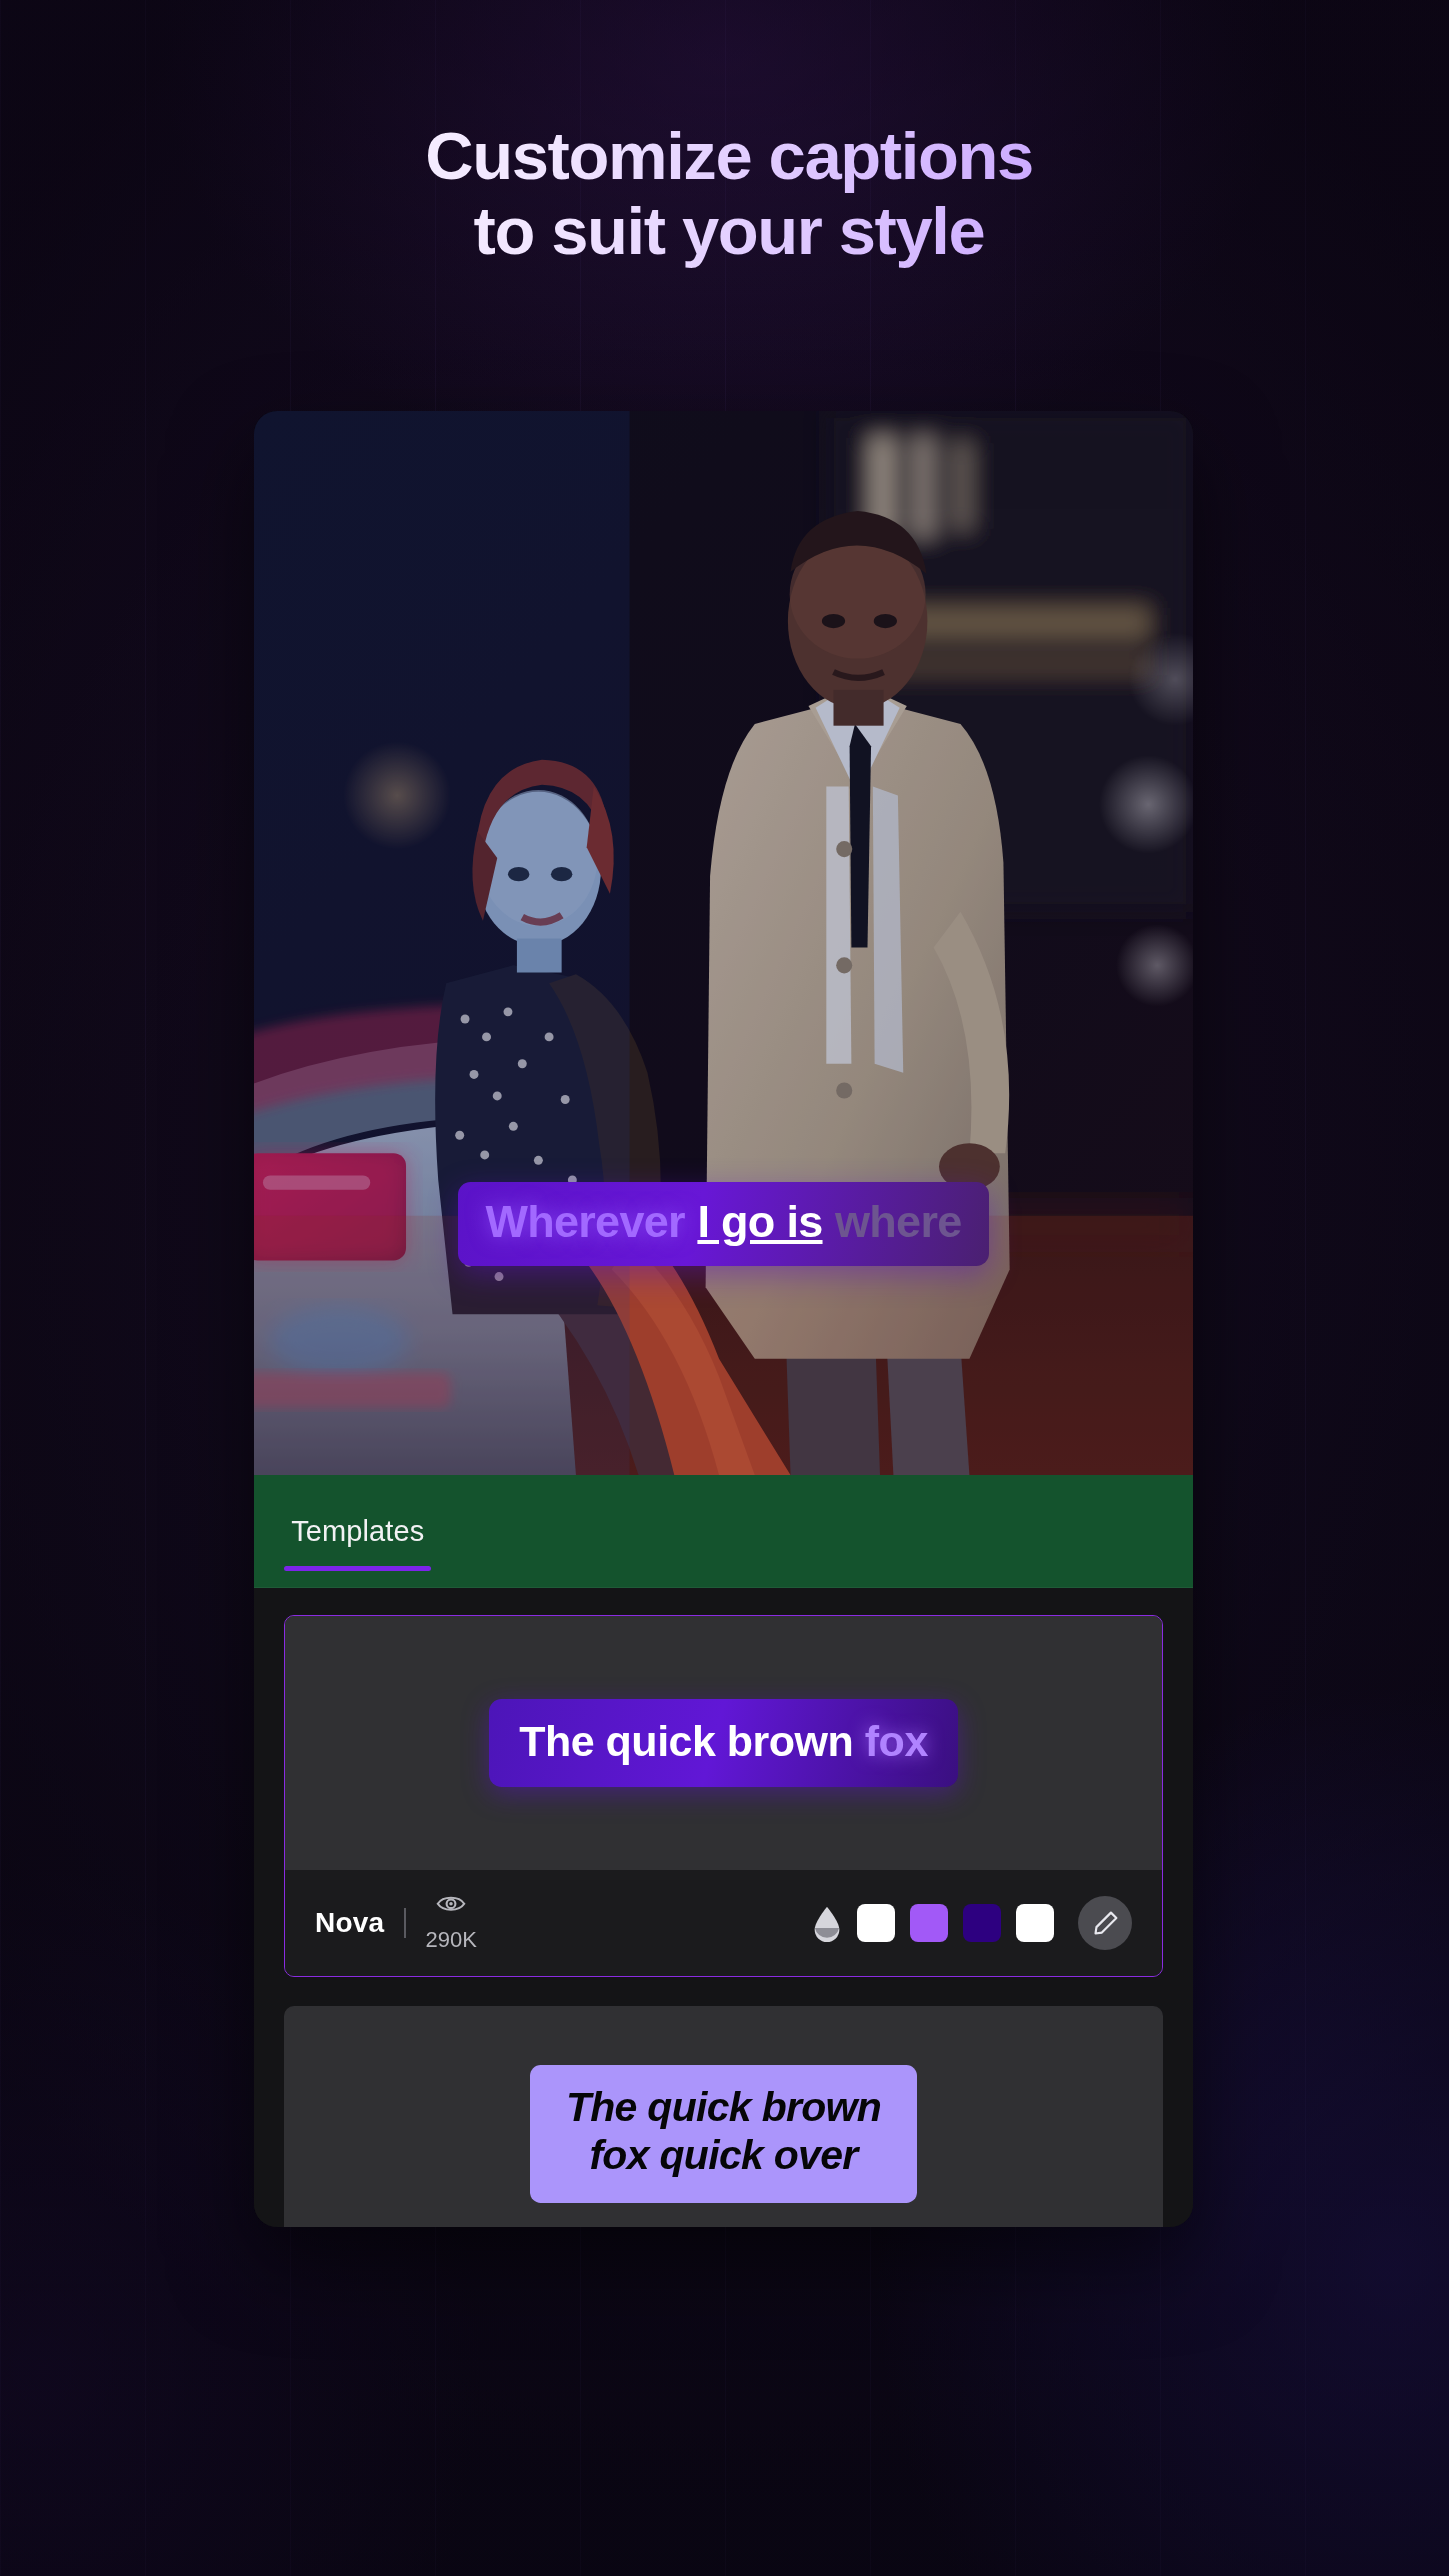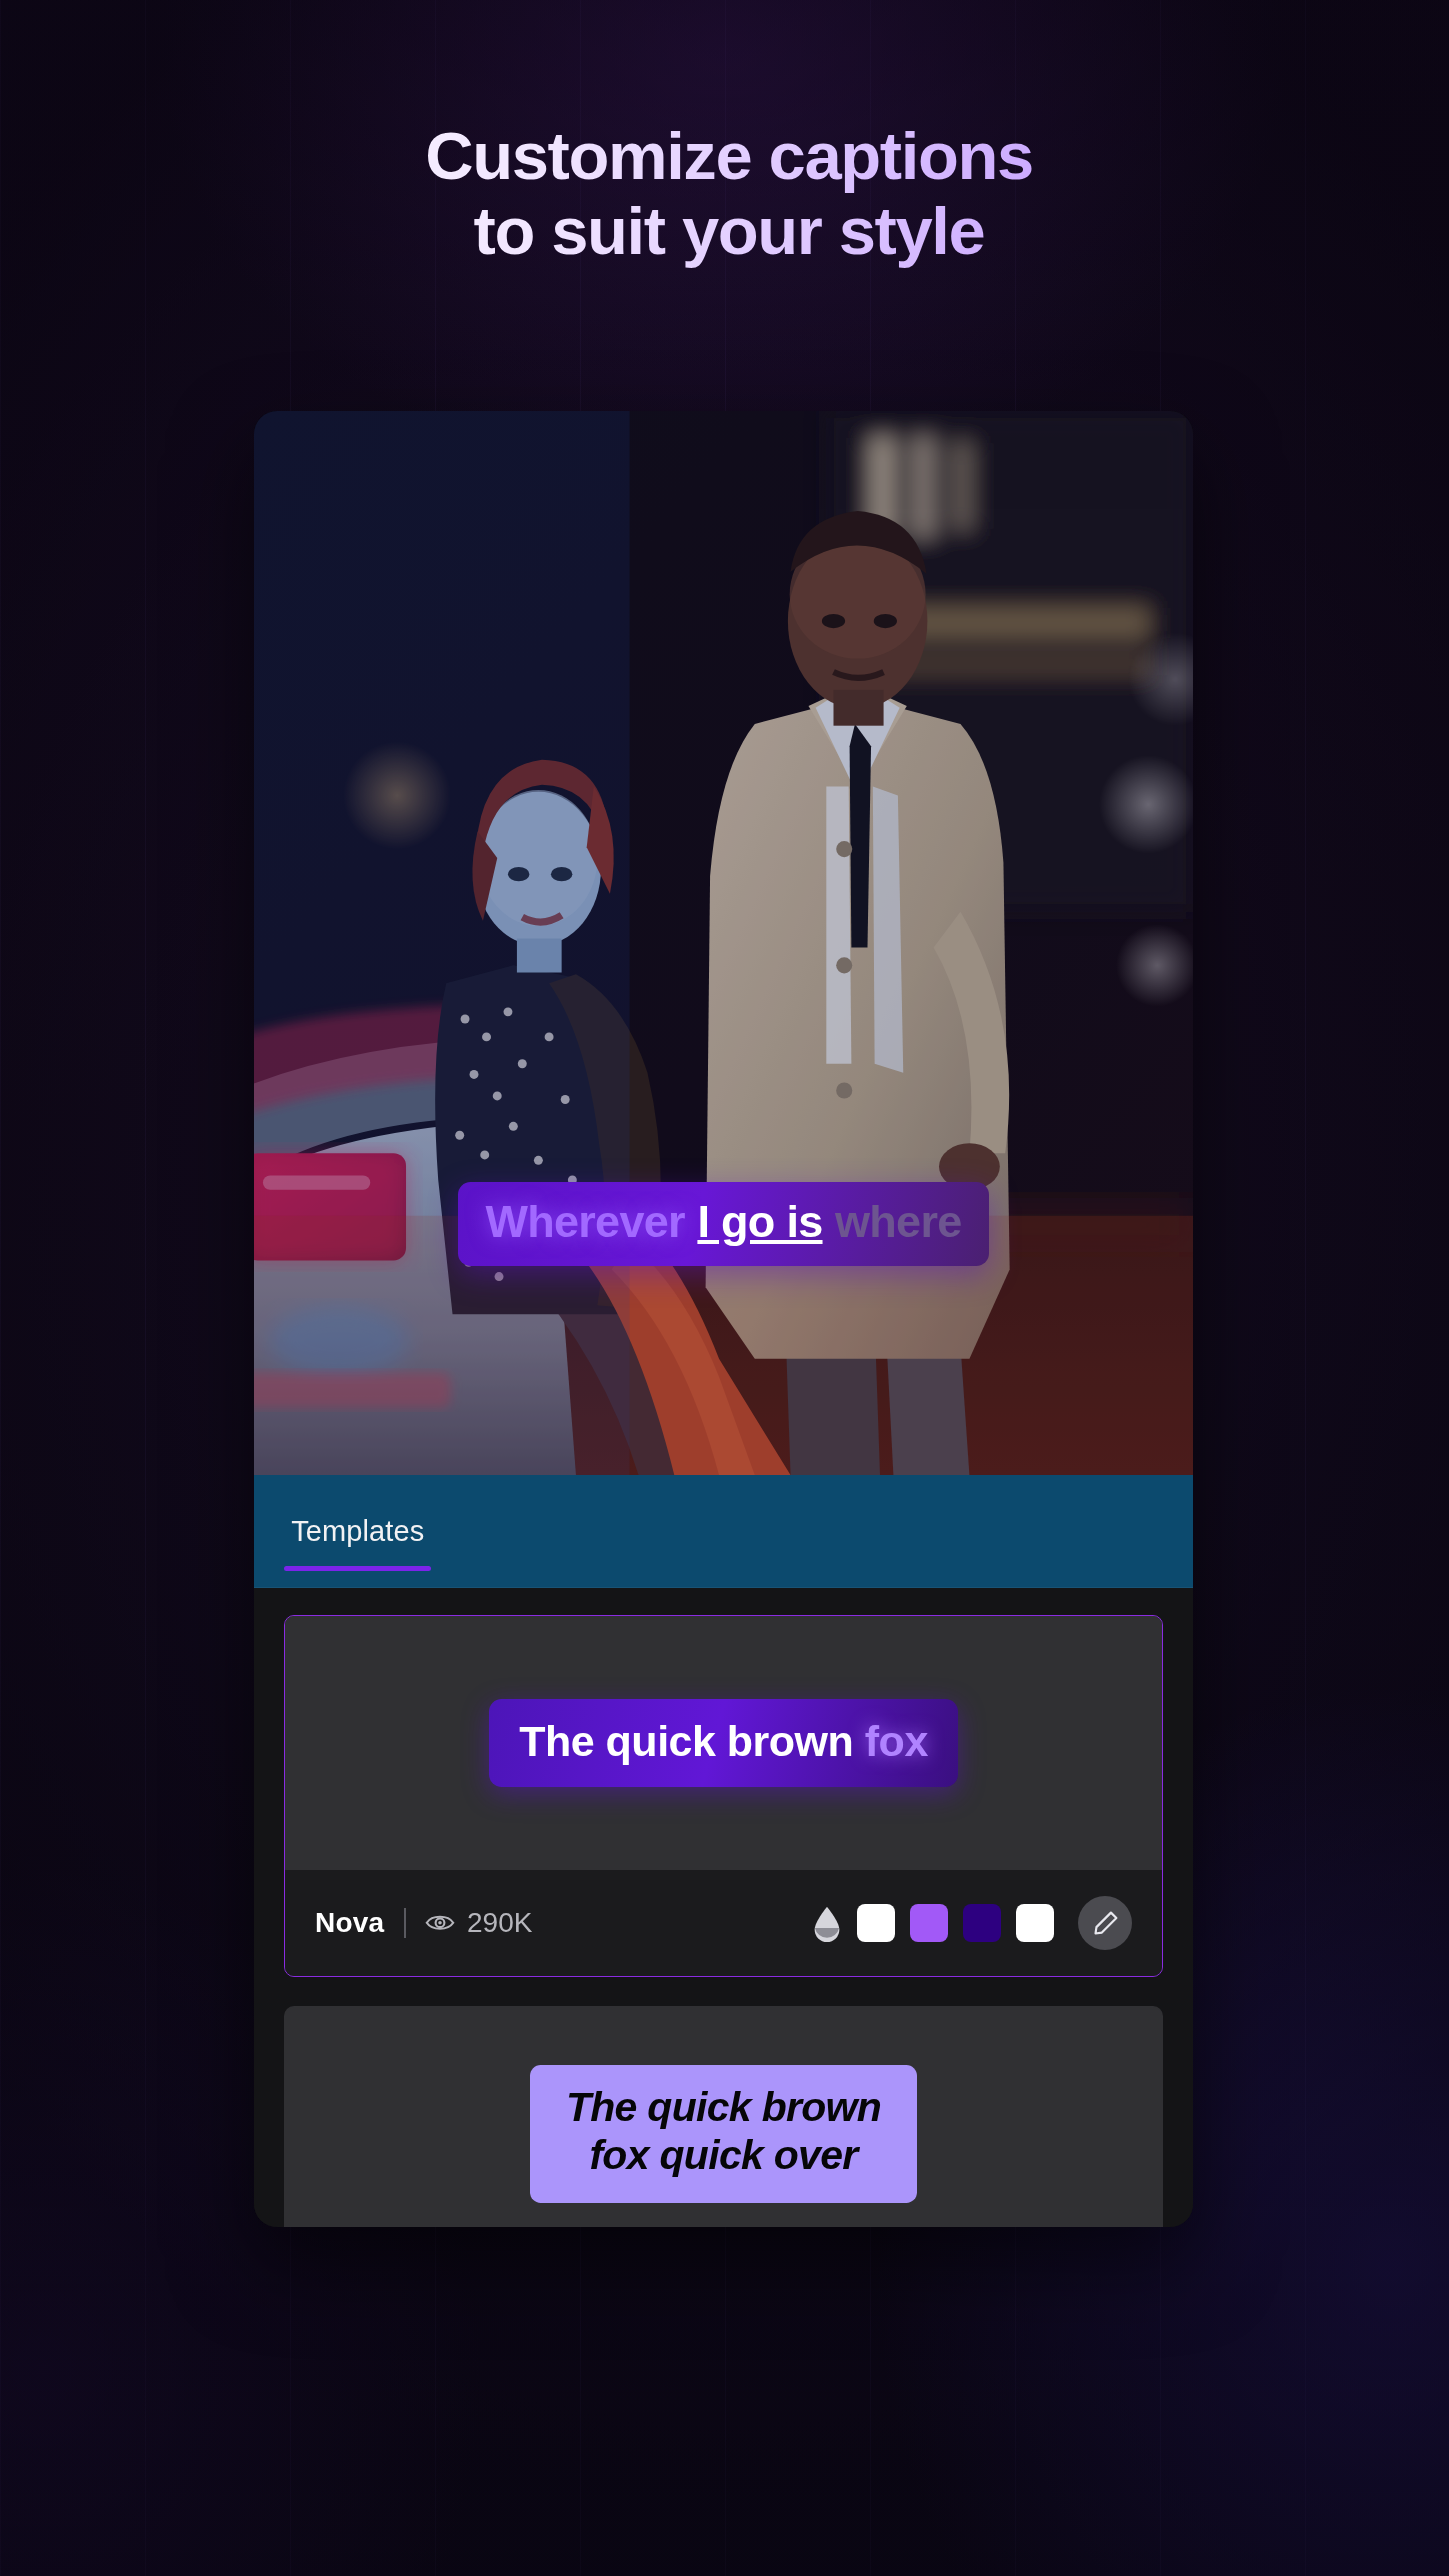--- a/index.html
+++ b/index.html
@@ -79,21 +79,21 @@
     background:linear-gradient(105deg,#5b13c8 0%,#6817d6 45%,#4a2070 100%);
     box-shadow:0 9px 30px rgba(90,20,190,.45);
     font-size:45px; font-weight:700; letter-spacing:-0.7px; white-space:nowrap;text-align:center;
   }
   .cap-a{ color:#a269ff; text-shadow:0 0 19.7px rgba(150,90,255,.75); }
   .cap-b{ color:#ffffff;text-decoration:underline; }
   .cap-c{ color:#6d5590; }
 
   
   .tabs{
-    padding:0 30px; background:#0c4a6e;
+    padding:0 30px; background:#14532d;
     border-bottom:0.9px solid rgba(255,255,255,.05);
     height:113px; display:flex; align-items:center;
   }
   .tab{
     position:relative; height:100%;
     display:flex; align-items:center;
     padding:0 7.2px;
     color:#f2f2f4; font-size:29px; letter-spacing:0.1px;
   }
   .tab.active::after{
@@ -114,21 +114,21 @@
     background:#303033; padding:0 27px;
   }
   .card-meta{
     height:106px; background:#1b1b1d;
     display:flex; align-items:center; justify-content:space-between;
     padding:0 30px;
   }
   .meta-left{ display:flex; align-items:center; gap:19.7px; }
   .meta-name{ color:#ffffff; font-size:28px; font-weight:700; letter-spacing:0.2px; }
   .meta-div{ width:1.8px; height:30px; background:#5a5a60; }
-  .meta-views{ display:flex; align-items:center; gap:11.6px; color:#b6b6bc; font-size:28px; }
+  .meta-views{ display:flex; align-items:center; gap:11.6px; color:#b6b6bc; font-size:22px;flex-direction:column; }
   .meta-right{ display:flex; align-items:center; gap:15px; }
 
   .swatch{ width:38px; height:38px; border-radius:8px; }
   .edit-btn{
     width:54px; height:54px; border-radius:50%;
     background:#4b4b50;
     display:flex; align-items:center; justify-content:center;
     margin-left:9px;
   }
 

